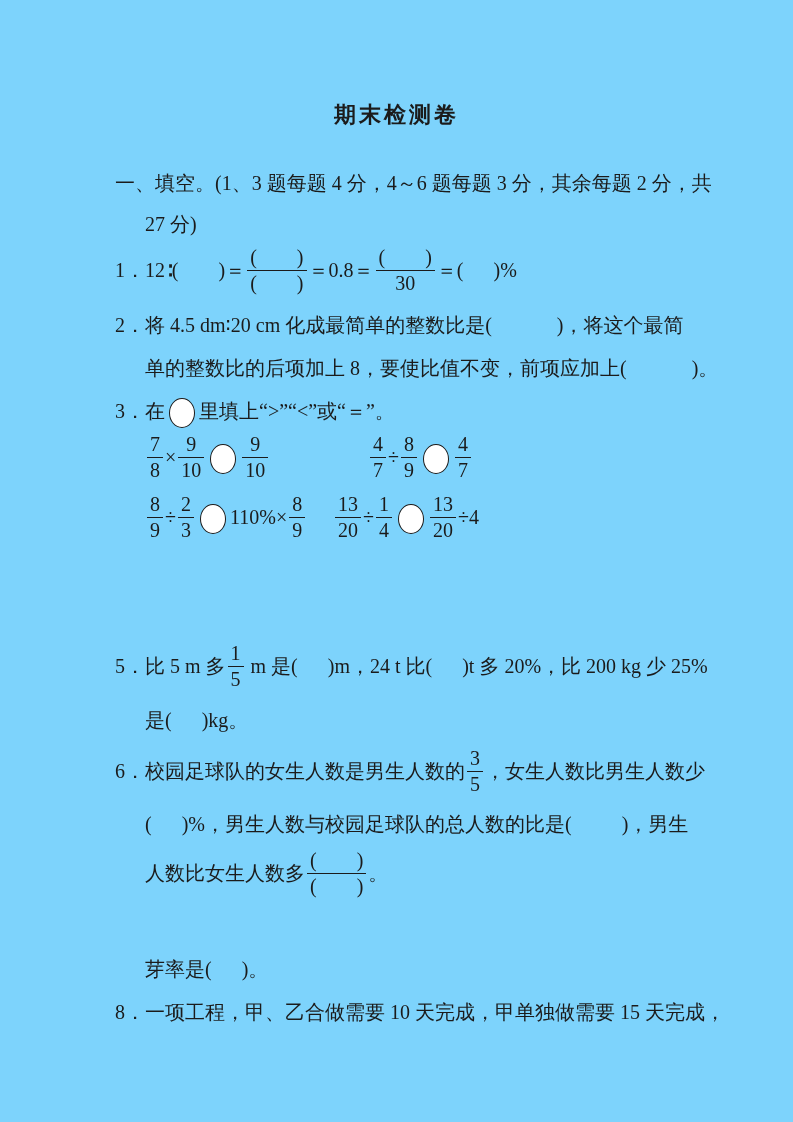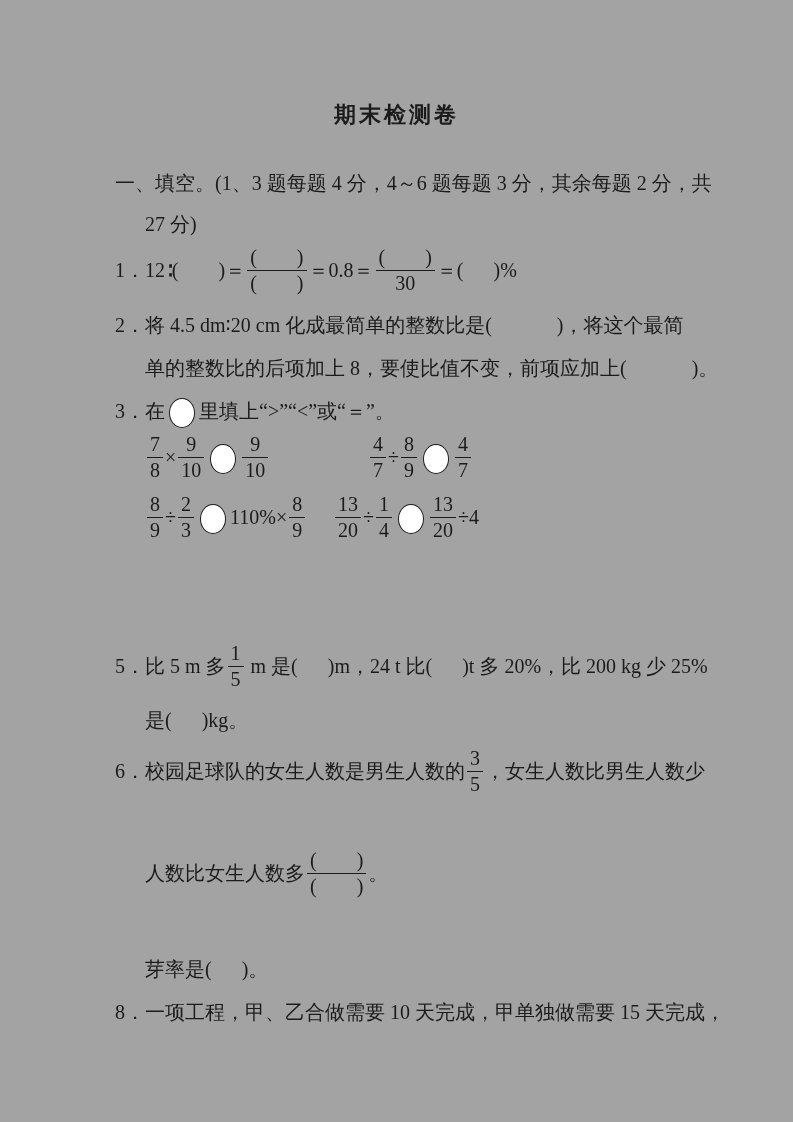--- a/index.html
+++ b/index.html
@@ -1,17 +1,17 @@
 <!DOCTYPE html>
 <html><head>
 <meta charset="utf-8">
 <style>
   html,body{margin:0;padding:0;background:#ffffff;}
   .page{
-    position:relative;width:793px;height:1122px;background:#a3a3a3;
+    position:relative;width:793px;height:1122px;background:#7dd3fc;
     font-family:"Liberation Serif","DejaVu Serif",serif;
     font-size:20px;color:#1b1b1b;overflow:hidden;
   }
   .title{
     position:absolute;top:100px;left:0;width:100%;text-align:center;
     font-family:"Liberation Sans","DejaVu Sans",sans-serif;
     font-weight:bold;font-size:22px;letter-spacing:3px;
   }
   .line{position:absolute;white-space:pre;line-height:24px;}
   .fl{line-height:46px;}                 
@@ -47,19 +47,20 @@
   <div class="line fl" style="left:145px;top:434px"><span class="frac"><span class="fn">7</span><span class="fd">8</span></span><span>×</span><span class="frac"><span class="fn">9</span><span class="fd">10</span></span><span class="circ"></span><span class="frac"><span class="fn">9</span><span class="fd">10</span></span></div>
   <div class="line fl" style="left:368px;top:434px"><span class="frac"><span class="fn">4</span><span class="fd">7</span></span><span>÷</span><span class="frac"><span class="fn">8</span><span class="fd">9</span></span><span class="circ"></span><span class="frac"><span class="fn">4</span><span class="fd">7</span></span></div>
   <div class="line fl" style="left:145px;top:494px"><span class="frac"><span class="fn">8</span><span class="fd">9</span></span><span>÷</span><span class="frac"><span class="fn">2</span><span class="fd">3</span></span><span class="circ"></span><span>110%×</span><span class="frac"><span class="fn">8</span><span class="fd">9</span></span></div>
   <div class="line fl" style="left:333px;top:494px"><span class="frac"><span class="fn">13</span><span class="fd">20</span></span><span>÷</span><span class="frac"><span class="fn">1</span><span class="fd">4</span></span><span class="circ"></span><span class="frac"><span class="fn">13</span><span class="fd">20</span></span><span>÷4</span></div>
 
 
   <div class="line fl" style="left:115px;top:643px"><span>5．比 5 m 多</span><span class="frac"><span class="fn">1</span><span class="fd">5</span></span><span> m 是(      )m，24 t 比(      )t 多 20%，比 200 kg 少 25%</span></div>
   <div class="line" style="left:145px;top:708px">是(      )kg。</div>
 
   <div class="line fl" style="left:115px;top:748px"><span>6．校园足球队的女生人数是男生人数的</span><span class="frac"><span class="fn">3</span><span class="fd">5</span></span><span>，女生人数比男生人数少</span></div>
+  <div class="line" style="left:145px;top:812px">(      )%，男生人数与校园足球队的总人数的比是(          )，男生</div>
   <div class="line fl" style="left:145px;top:850px"><span>人数比女生人数多</span><span class="frac"><span class="fn">(        )</span><span class="fd">(        )</span></span><span>。</span></div>
 
   <div class="line" style="left:145px;top:957px">芽率是(      )。</div>
 
   <div class="line" style="left:115px;top:1000px">8．一项工程，甲、乙合做需要 10 天完成，甲单独做需要 15 天完成，</div>
 
 </div>
 
 </body></html>

